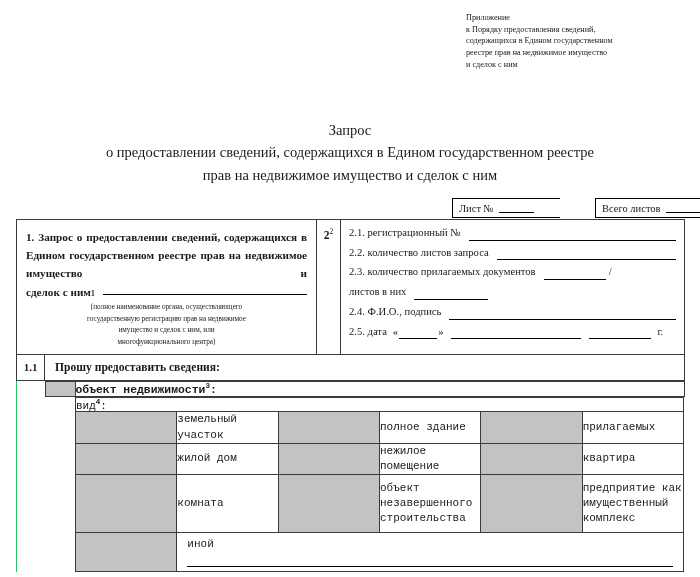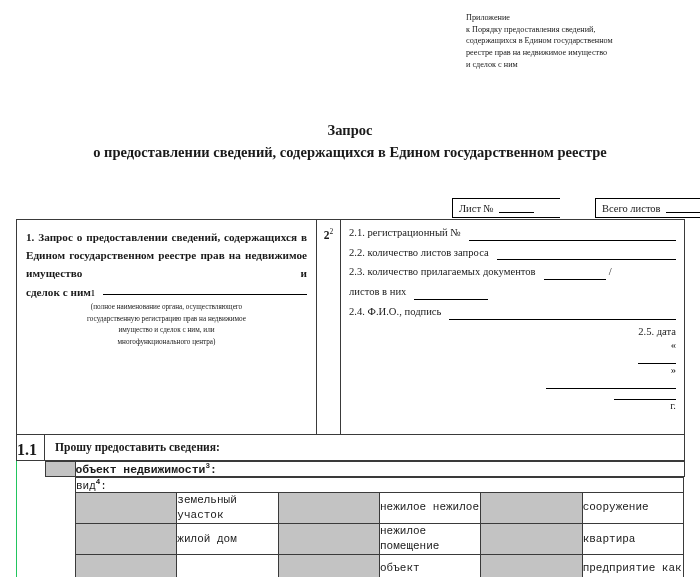--- a/index.html
+++ b/index.html
@@ -33,21 +33,21 @@
     line-height: 1.45;
   }
 
   
   .doc-title {
     position: absolute;
     left: 20px;
     top: 119px;
     width: 660px;
     text-align: center;
-    font-weight: bold;
+    font-weight: normal;
     font-size: 14.5px;
     line-height: 1.55;
   }
   .doc-title .t-main { display: block; }
 
   
   .sheet-row {
     position: absolute;
     left: 452px;
     top: 198px;
@@ -141,39 +141,39 @@
     padding: 7px 8px 5px 8px !important;
   }
   .f-row {
     display: flex;
     align-items: flex-end;
     font-size: 10.6px;
     line-height: 1.2;
     margin-bottom: 6px;
     white-space: nowrap;
   }
-  .f-row:last-child { margin-bottom: 16px; flex-direction: column; }
+  .f-row:last-child { margin-bottom: 2px; }
   .f-label { padding-bottom: 1px; }
   .f-rule {
     border-bottom: 1px solid #000;
     height: 10px;
     margin-left: 8px;
   }
   .f-rule.grow { flex: 1; }
   .w-62 { width: 62px; }
   .w-74 { width: 74px; }
   .w-38 { width: 38px; }
   .w-130 { width: 130px; }
   .slash { margin-left: 3px; padding-bottom: 1px; }
 
   
   .cell-11 {
-    text-align: left;
-    font-weight: bold;
-    font-size: 16px;
+    text-align: center;
+    font-weight: bold;
+    font-size: 11px;
     padding-top: 6px !important;
     vertical-align: top;
   }
   .cell-11-text {
     font-weight: bold;
     font-size: 11.6px;
     padding: 6px 0 6px 10px !important;
   }
 
   
@@ -226,20 +226,21 @@
   <div class="annex-line">Приложение</div>
   <div class="annex-line">к Порядку предоставления сведений,</div>
   <div class="annex-line">содержащихся в Едином государственном</div>
   <div class="annex-line">реестре прав на недвижимое имущество</div>
   <div class="annex-line">и сделок с ним</div>
 </div>
 
 <div class="doc-title">
   <span class="t-main">Запрос</span>
   <span class="t-main">о предоставлении сведений, содержащихся в Едином государственном реестре</span>
+  <span class="t-main">прав на недвижимое имущество и сделок с ним</span>
 </div>
 
 <div class="sheet-row">
   <div class="sheet-box first">
     <span>Лист №</span>
     <span class="fill-u u-35"></span>
   </div>
   <div class="sheet-box second">
     <span>Всего листов</span>
     <span class="fill-u u-40"></span>
@@ -340,23 +341,23 @@
             <table class="nest">
               <tbody>
                       <tr>
                 <td class="vid-cell" colspan="6"><span>вид</span><span class="sup">4</span><span>:</span></td>
               </tr>
 
               <tr>
                 <td class="chk"></td>
                 <td class="lbl-plain" style="width:210px">земельный участок</td>
                 <td class="chk"></td>
-                <td class="lbl-plain" style="width:200px">нежилое нежилое</td>
-                <td class="chk"></td>
-                <td class="lbl-plain">сооружение</td>
+                <td class="lbl-plain" style="width:200px">полное здание</td>
+                <td class="chk"></td>
+                <td class="lbl-plain">прилагаемых</td>
               </tr>
 
               <tr>
                 <td class="chk"></td>
                 <td class="lbl-plain">жилой дом</td>
                 <td class="chk"></td>
                 <td class="lbl-plain">нежилое помещение</td>
                 <td class="chk"></td>
                 <td class="lbl-plain">квартира</td>
               </tr>

